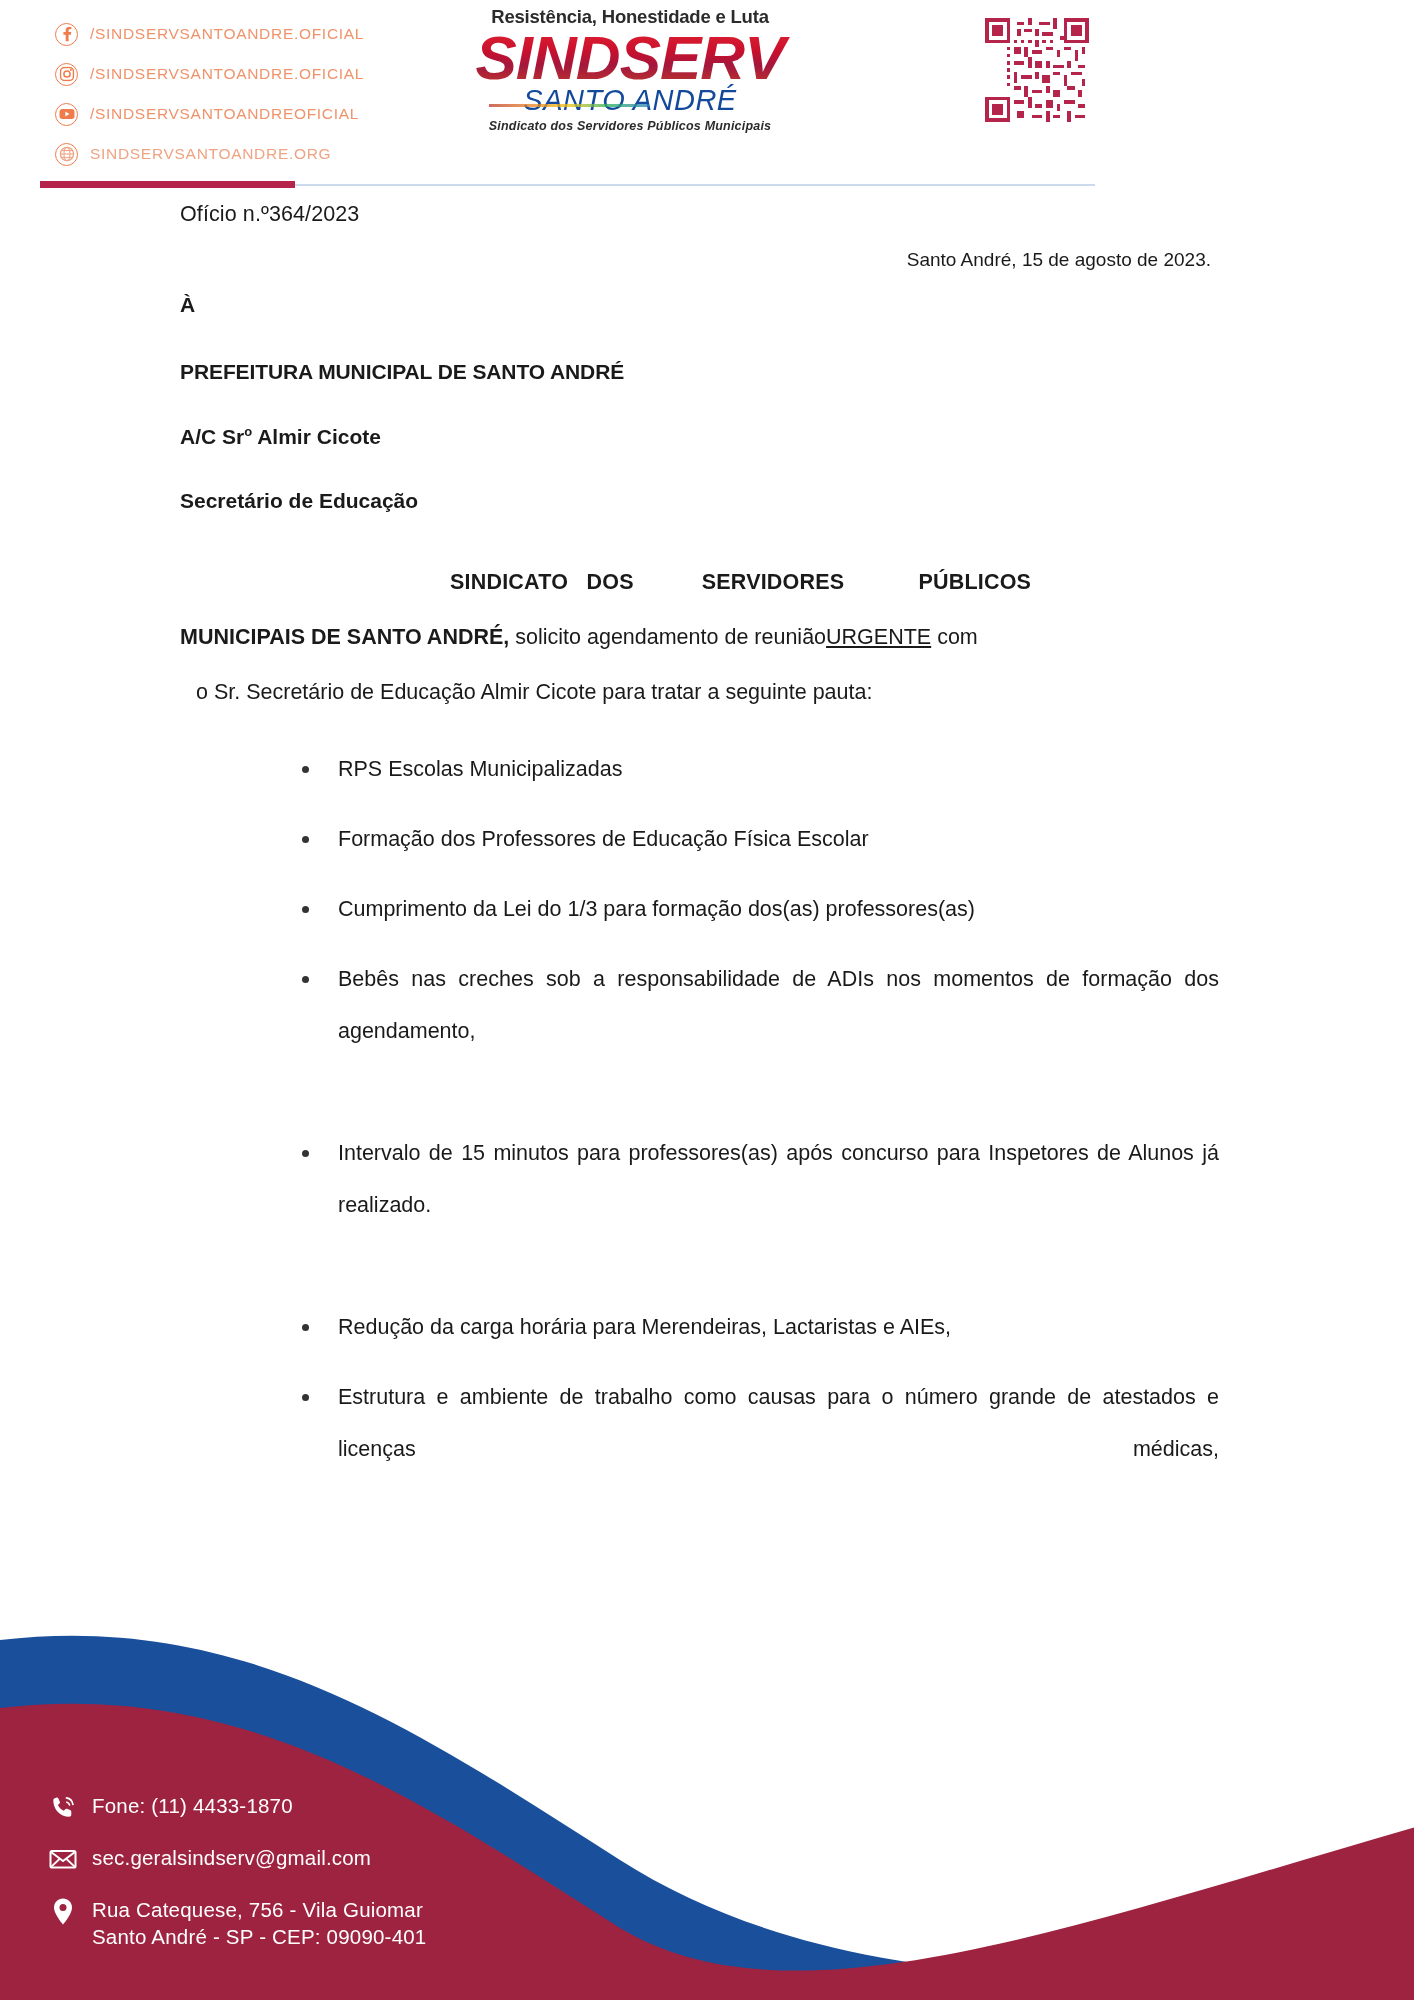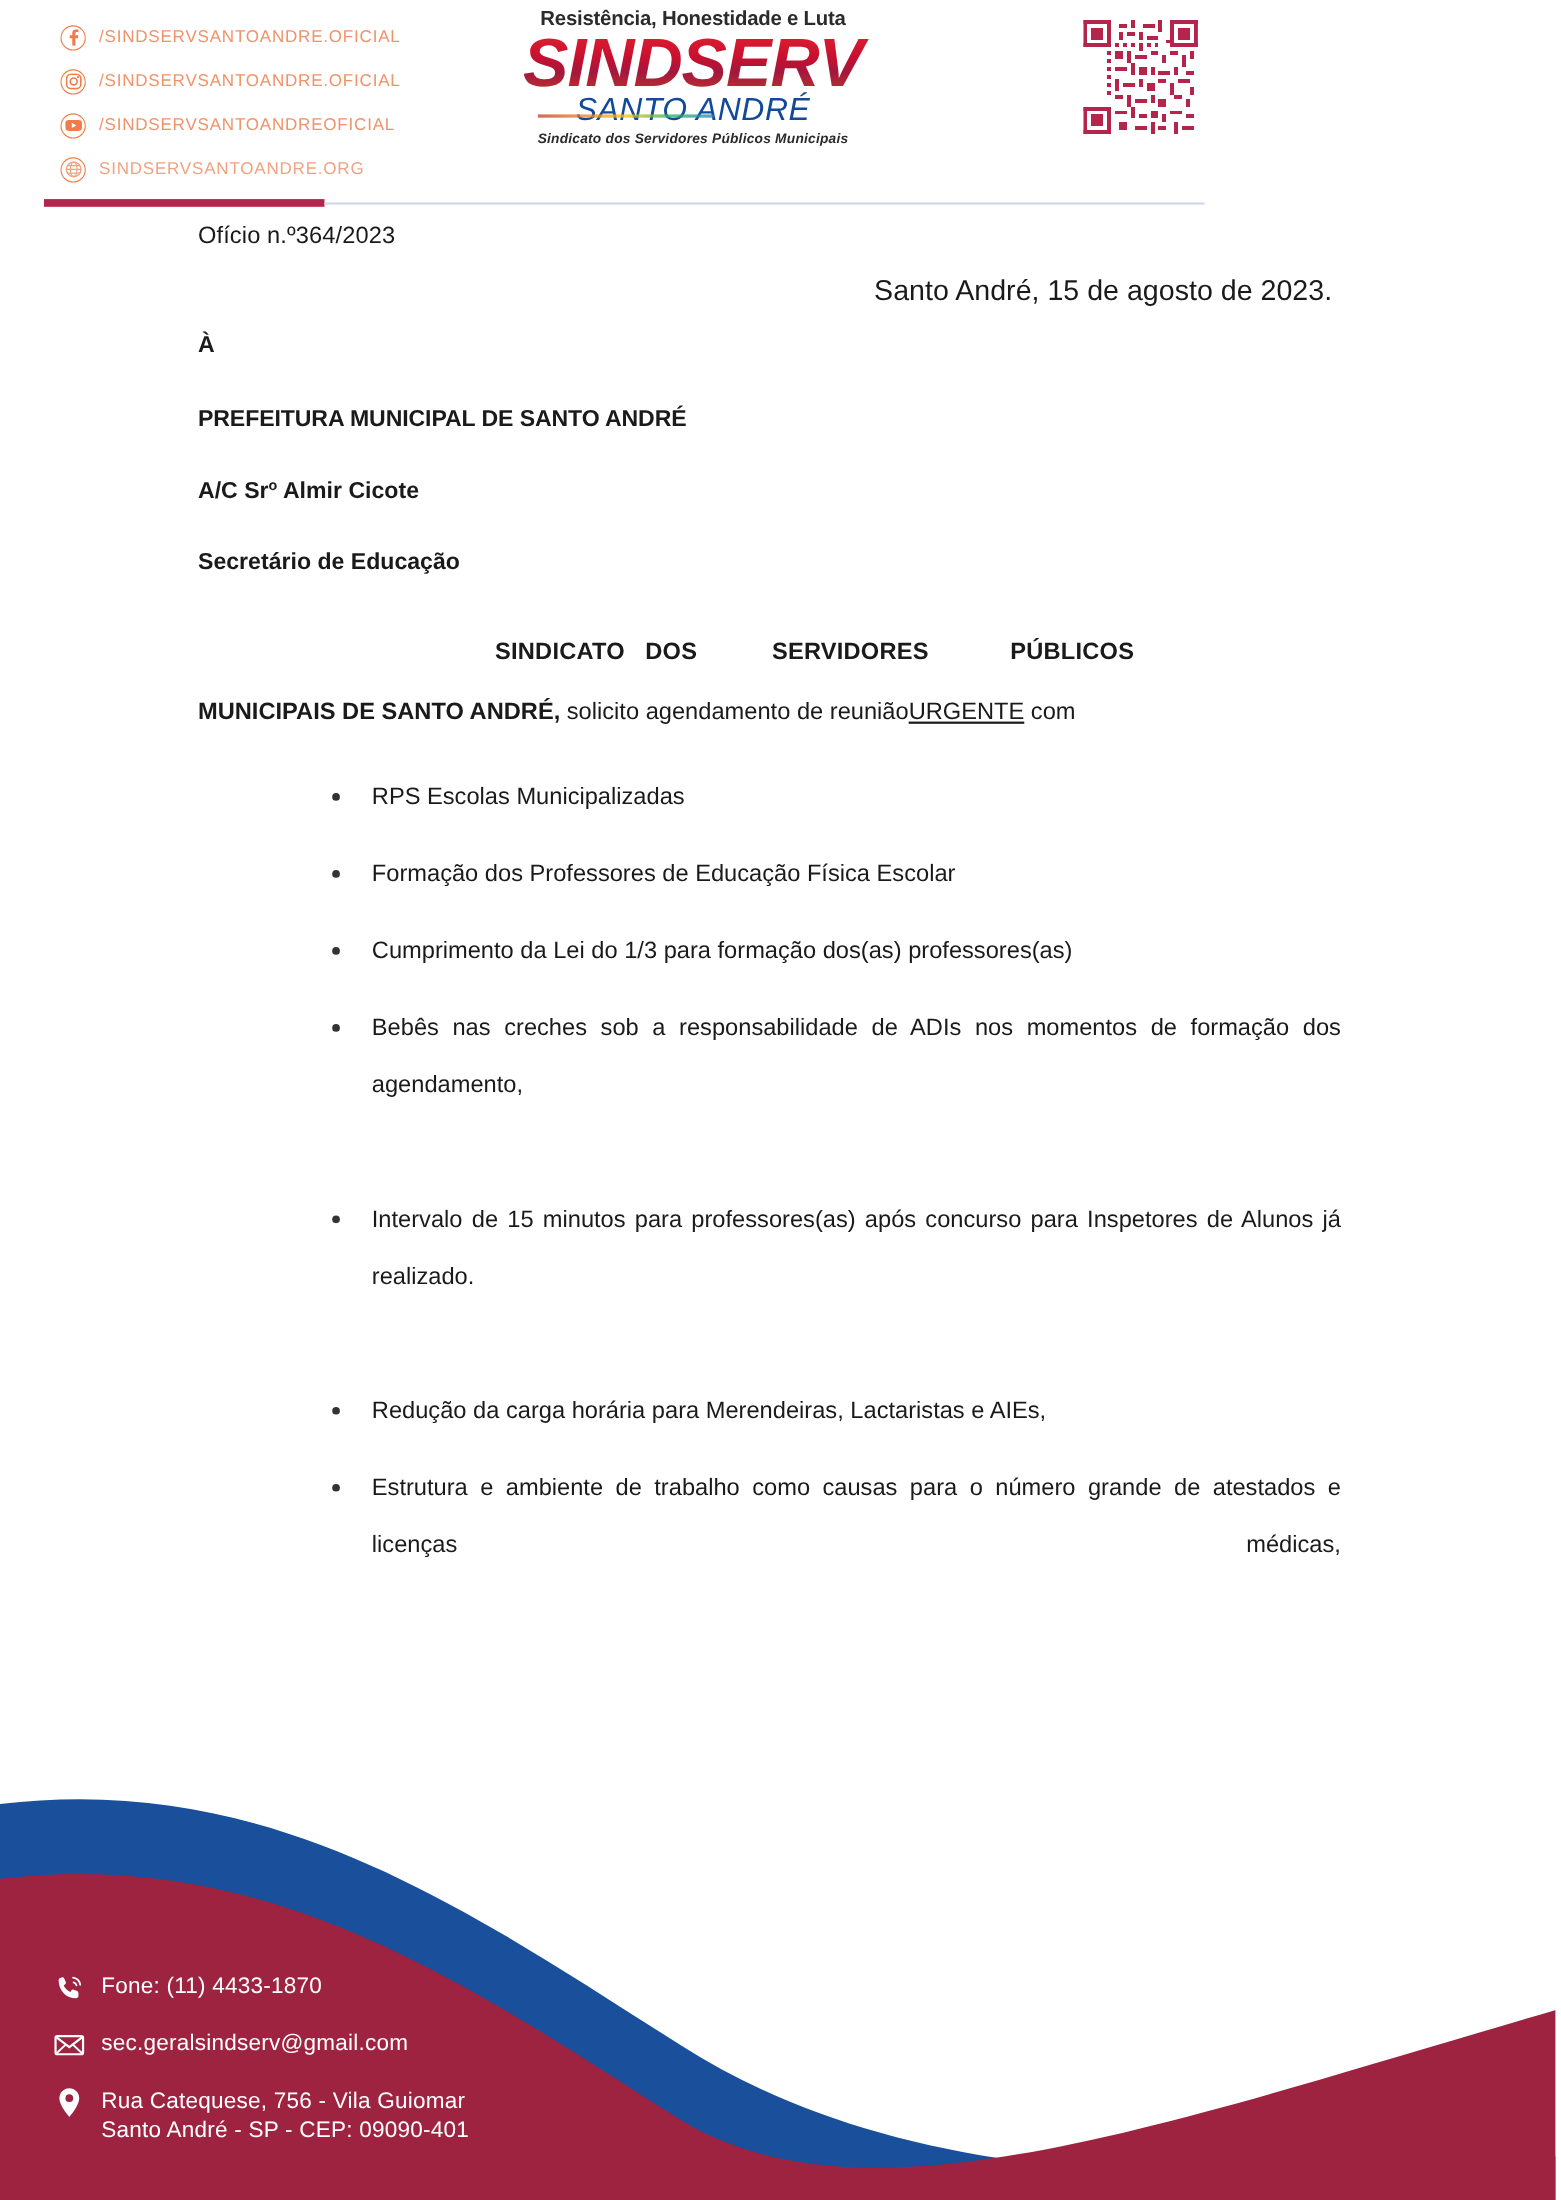--- a/index.html
+++ b/index.html
@@ -147,21 +147,21 @@
     width: 1419px;
   }
   .inner { margin: 0 170px 0 180px; }
 
   .line-oficio {
     font-size: 21.5px;
     padding-top: 12px;
     letter-spacing: .1px;
   }
   .line-date {
-    font-size: 26px;
+    font-size: 19px;
     text-align: right;
     margin-top: 22px;
     padding-right: 38px;
   }
   .addr-a {
     font-size: 21px;
     font-weight: bold;
     margin-top: 22px;
   }
   .addr-org {
@@ -442,20 +442,21 @@
       &nbsp;&nbsp;&nbsp;&nbsp;&nbsp;&nbsp;&nbsp;&nbsp;&nbsp;
       <span>SERVIDORES</span>
       &nbsp;&nbsp;&nbsp;&nbsp;&nbsp;&nbsp;&nbsp;&nbsp;&nbsp;&nbsp;
       <span>PÚBLICOS</span>
     </div>
 
     <div class="para-l2">
       <b>MUNICIPAIS DE SANTO ANDRÉ,</b><span> solicito agendamento de reunião</span><u>URGENTE</u><span> com</span>
     </div>
 
+    <div class="para-l3">o Sr. Secretário de Educação Almir Cicote para tratar a seguinte pauta:</div>
 
     <ul class="pauta">
       <li>RPS Escolas Municipalizadas</li>
       <li>Formação dos Professores de Educação Física Escolar</li>
       <li>Cumprimento da Lei do 1/3 para formação dos(as) professores(as)</li>
       <li class="just">Bebês nas creches sob a responsabilidade de ADIs nos momentos de formação dos agendamento,</li>
       <li class="just">Intervalo de 15 minutos para professores(as) após concurso para Inspetores de Alunos já realizado.</li>
       <li>Redução da carga horária para Merendeiras, Lactaristas e AIEs,</li>
       <li class="just">Estrutura e ambiente de trabalho como causas para o número grande de atestados e licenças médicas,</li>
     </ul>

